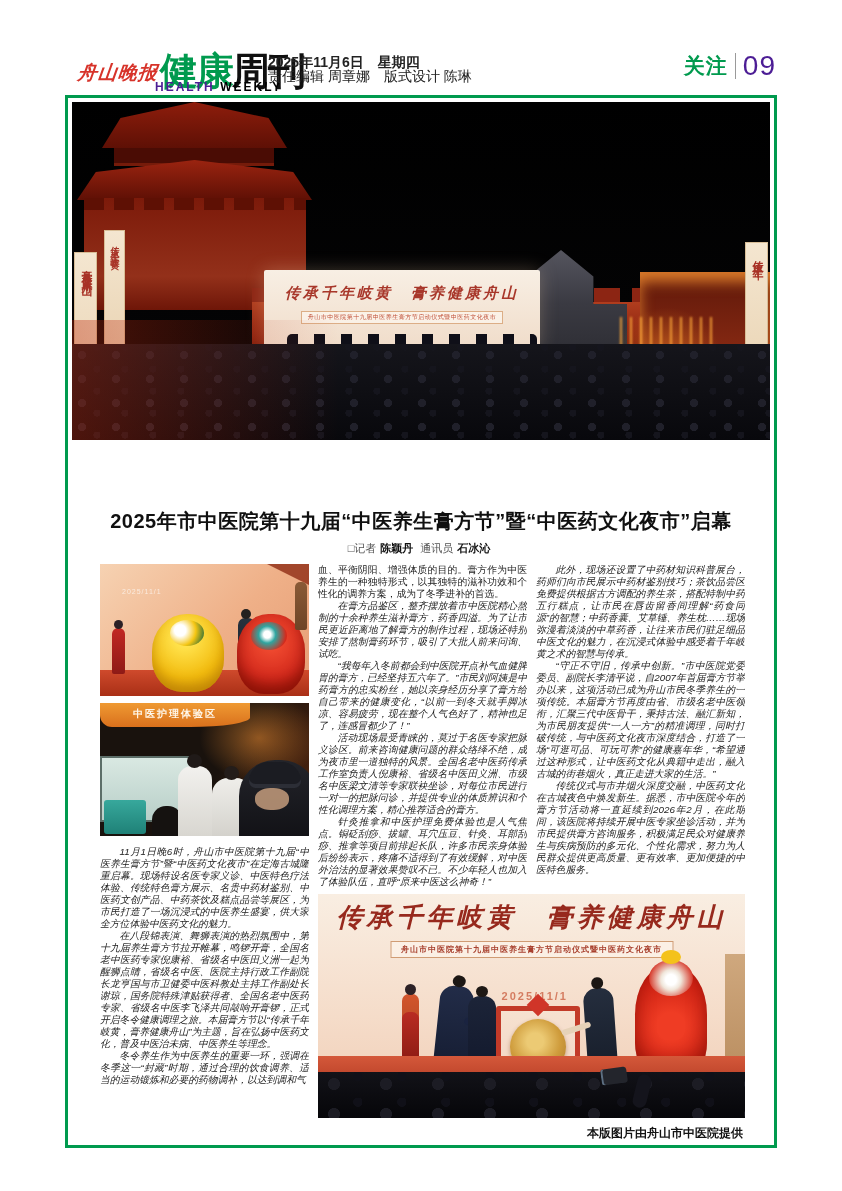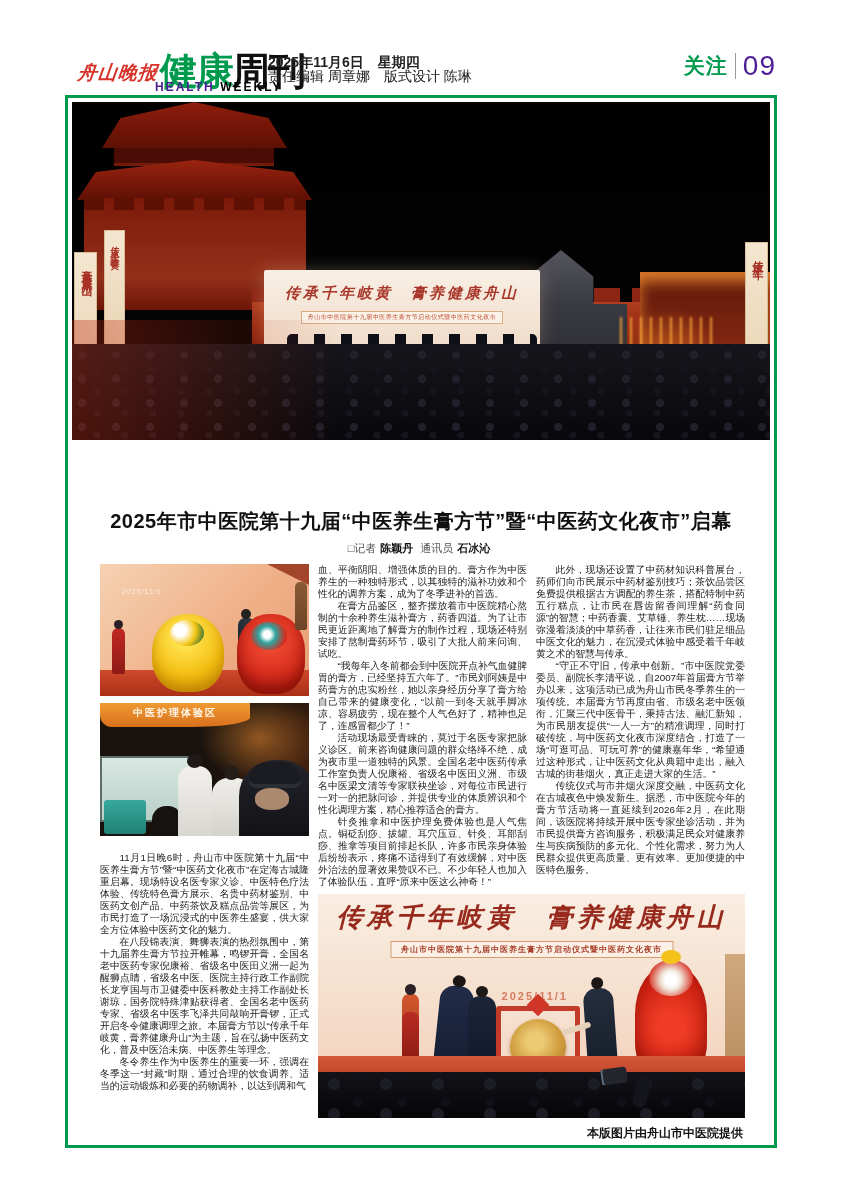--- a/index.html
+++ b/index.html
@@ -58,40 +58,40 @@
   .byline { position:absolute; left:0; top:443px; width:100%; text-align:center; font-size:11px; color:#555; }
   .byline b { color:#111; margin:0 4px; }
 
   
   .columns { position:absolute; left:32px; top:466px; width:645px; height:578px; display:flex; gap:9px; }
   .colL { width:209px; }
   .right-wrap { width:427px; display:flex; flex-direction:column; }
   .two-cols { display:flex; gap:9px; height:326px; }
   .tcol { width:209px; overflow:hidden; }
   .body-text p { font-size:9.8px; line-height:12px; text-align:justify; color:#1c1c1c; }
-  .body-text p.ind { text-indent:2em; }
+  .body-text p.ind { text-indent:2em;font-style:italic; }
   .col1-text { height:296px; overflow:hidden; }
 
   
   .photo1 { position:relative; width:209px; height:132px; margin-bottom:7px; overflow:hidden; background:linear-gradient(135deg,#f6d2b2 0%,#efb088 55%,#e59c74 100%); }
   .p1-corner { position:absolute; right:-6px; top:-6px; width:60px; height:30px; background:#8e2c14; clip-path:polygon(0 0,100% 0,100% 100%); opacity:.8; }
   .p1-date { position:absolute; left:22px; top:24px; font-size:7px; letter-spacing:1px; color:rgba(255,255,255,.65); }
   .p1-floor { position:absolute; left:0; bottom:0; width:100%; height:26px; background:linear-gradient(180deg,#cf4a2c,#a92f16); }
   .p1-lady-left { position:absolute; left:12px; bottom:22px; width:13px; height:46px; background:linear-gradient(180deg,#c22823,#8e1a16); border-radius:6px 6px 2px 2px; }
   .p1-lady-left::before { content:""; position:absolute; left:2px; top:-8px; width:9px; height:9px; border-radius:50%; background:#2b2025; }
   .p1-lion-yellow { position:absolute; left:52px; bottom:4px; width:72px; height:78px; background:radial-gradient(circle at 45% 30%,#ffe14a 15%,#f2bb0e 60%,#d79b06); border-radius:48% 48% 42% 42%; box-shadow:inset 0 -8px 12px rgba(160,100,0,.5); }
   .p1-lion-yellow::before { content:""; position:absolute; left:18px; top:6px; width:34px; height:26px; border-radius:50%; background:radial-gradient(circle at 30% 40%,#fff 20%,#f4c512 55%,#2a6e3a 90%); }
   .p1-man { position:absolute; left:138px; bottom:24px; width:17px; height:54px; background:linear-gradient(180deg,#27323e,#171f28); border-radius:7px 7px 2px 2px; }
   .p1-man::before { content:""; position:absolute; left:3px; top:-9px; width:10px; height:10px; border-radius:50%; background:#24211f; }
   .p1-lion-red { position:absolute; right:4px; bottom:2px; width:68px; height:80px; background:radial-gradient(circle at 50% 35%,#f04a30 10%,#d42a1c 60%,#a81406); border-radius:46% 46% 40% 40%; box-shadow:inset 0 -10px 14px rgba(110,10,0,.6); }
   .p1-lion-red::before { content:""; position:absolute; left:14px; top:8px; width:36px; height:28px; border-radius:50%; background:radial-gradient(circle at 45% 45%,#fff 14%,#2fa5a0 34%,#d42a1c 75%); }
   .p1-lady-right { position:absolute; right:2px; top:18px; width:12px; height:48px; background:linear-gradient(180deg,#8a5a36,#6e4426); border-radius:5px 5px 2px 2px; }
 
   
-  .photo2 { position:relative; width:209px; height:133px; margin-bottom:16px; overflow:hidden; background:linear-gradient(120deg,#19120d 55%,#3a1d0e 80%,#57290f 100%);font-family:Liberation Mono, monospace; }
+  .photo2 { position:relative; width:209px; height:133px; margin-bottom:10px; overflow:hidden; background:linear-gradient(120deg,#19120d 55%,#3a1d0e 80%,#57290f 100%); }
   .p2-glow { position:absolute; right:-10px; top:-10px; width:120px; height:90px; background:radial-gradient(ellipse at center,rgba(235,140,50,.55),transparent 70%); }
   .p2-banner { position:absolute; left:0; top:0; width:150px; height:24px; background:linear-gradient(180deg,#ef9a33,#d9701c); border-radius:0 0 40% 12px; color:#fff7ea; font-weight:700; font-size:10px; letter-spacing:2px; text-align:center; line-height:22px; }
   .p2-booth { position:absolute; left:0; bottom:14px; width:92px; height:66px; background:linear-gradient(180deg,#d9e8e2,#b8cfc8); border:2px solid #5c6e68; }
   .p2-sign { position:absolute; left:4px; bottom:2px; width:42px; height:34px; background:linear-gradient(180deg,#37a89c,#1f8177); border-radius:3px; }
   .p2-nurse1 { position:absolute; left:78px; bottom:0; width:34px; height:70px; background:linear-gradient(180deg,#f2f1ee,#d8d6d0); border-radius:14px 14px 0 0; }
   .p2-nurse1::before { content:""; position:absolute; left:9px; top:-12px; width:15px; height:14px; border-radius:50%; background:#201a18; }
   .p2-nurse2 { position:absolute; left:112px; bottom:-4px; width:40px; height:62px; background:linear-gradient(180deg,#efeeea,#d2d0ca); border-radius:16px 16px 0 0; }
   .p2-nurse2::before { content:""; position:absolute; left:12px; top:-12px; width:15px; height:14px; border-radius:50%; background:#241d1a; }
   .p2-visitor { position:absolute; left:52px; bottom:-6px; width:30px; height:36px; background:#151210; border-radius:14px 14px 0 0; }
   .p2-capman { position:absolute; right:-8px; bottom:-10px; width:78px; height:86px; background:linear-gradient(180deg,#23242a,#101014); border-radius:36px 36px 0 0; }

